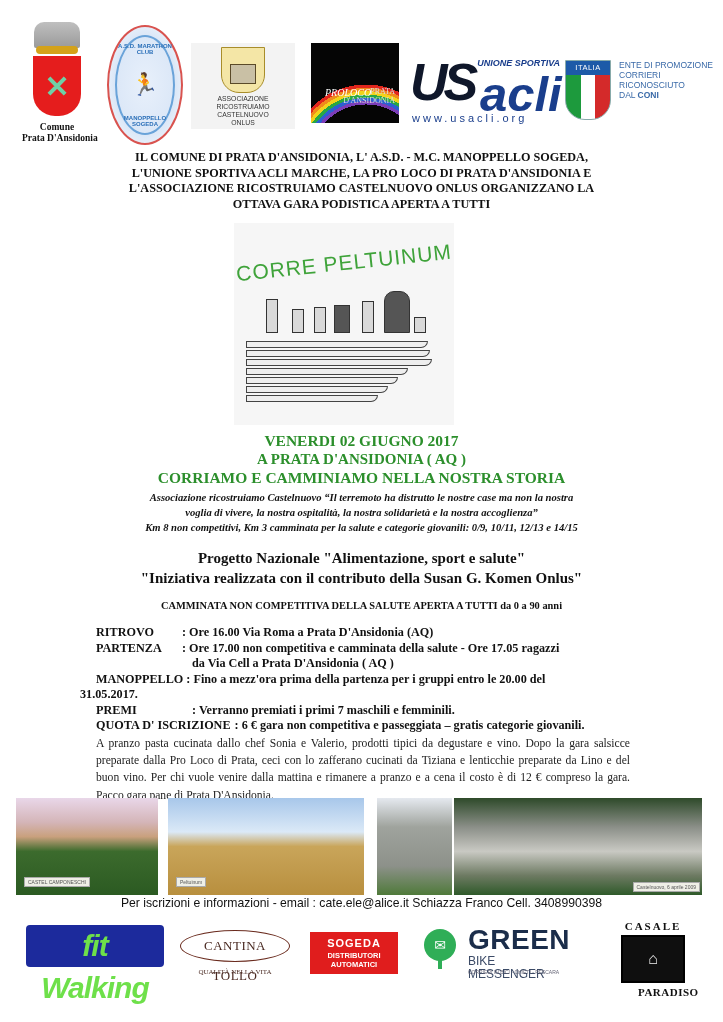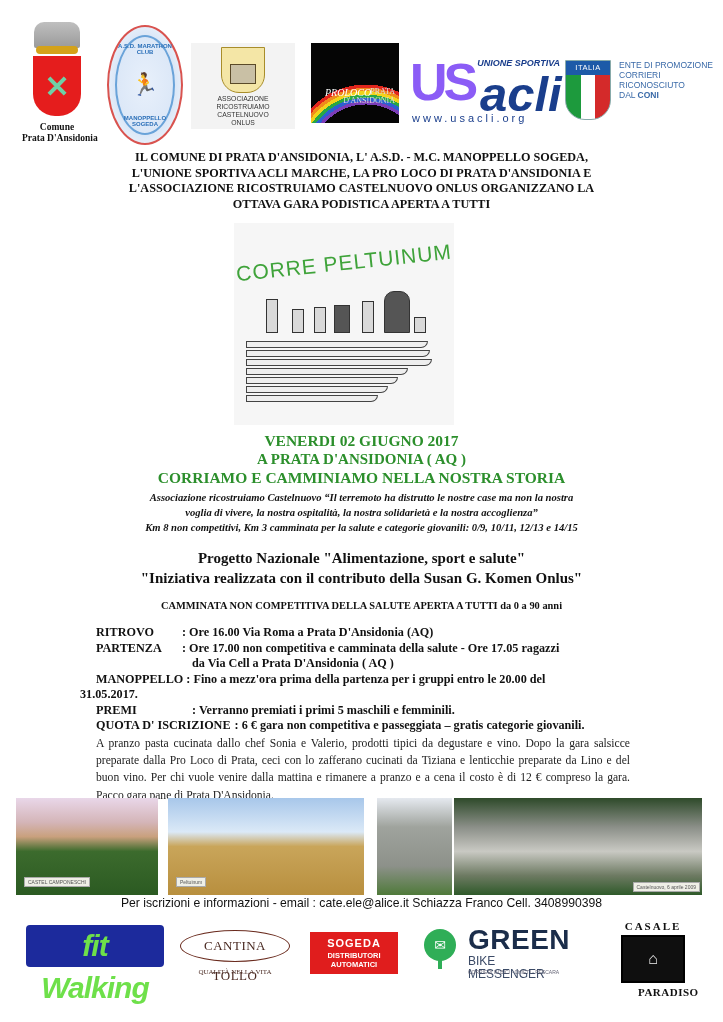--- a/index.html
+++ b/index.html
@@ -22,21 +22,21 @@
   .assoc-text { font-size: 6.8px; line-height: 8px; color: #333; }
 
   .logo-proloco { left: 311px; top: 43px; width: 88px; height: 80px; background: #050505; overflow: hidden; }
   .rainbow { position: absolute; left: -10px; top: 18px; width: 130px; height: 90px; border-radius: 65px 65px 0 0; border-top: 9px solid transparent; background:
       radial-gradient(circle at 50% 100%, transparent 50%, #7a3db8 50%, #7a3db8 53%, #2b61d1 53%, #2b61d1 56%, #28a745 56%, #28a745 59%, #f2d21b 59%, #f2d21b 62%, #f08a1c 62%, #f08a1c 65%, #e0261d 65%, #e0261d 68%, transparent 68%); }
   .proloco-text { position: absolute; right: 4px; bottom: 18px; color: #ddd; font-size: 8px; text-align: right; line-height: 9px; }
   .proloco-word { position: absolute; left: 14px; top: 44px; color: #fff; font-style: italic; font-size: 10px; }
 
   .logo-usacli { left: 410px; top: 52px; width: 150px; height: 78px; font-family: "Liberation Sans", sans-serif; }
   .us-top { position: absolute; right: 0; top: 6px; font-size: 9px; font-weight: bold; font-style: italic; color: #1a3e8c; }
-  .us-big { position: absolute; left: 0; top: 0; font-size: 52px; font-weight: bold; color: #8b5cf6; letter-spacing: -4px; line-height: 60px; }
+  .us-big { position: absolute; left: 0; top: 0; font-size: 52px; font-weight: bold; font-style: italic; color: #0f172a; letter-spacing: -4px; line-height: 60px; }
   .us-acli { position: absolute; left: 70px; top: 22px; font-size: 49px; font-weight: bold; font-style: italic; color: #1a3e8c; line-height: 40px; }
   .us-url { position: absolute; left: 2px; top: 60px; font-size: 11px; letter-spacing: 3px; color: #1a3e8c; }
 
   .logo-coni { left: 565px; top: 58px; width: 150px; height: 62px; font-family: "Liberation Sans", sans-serif; }
   .coni-shield { position: absolute; left: 0; top: 2px; width: 44px; height: 58px; border: 1px solid #8aa; border-radius: 0 0 20px 20px; overflow: hidden; background: linear-gradient(90deg, #1d9a3d 0 33%, #ffffff 33% 66%, #d42a2a 66%); }
   .coni-band { position: absolute; left: 0; right: 0; top: 0; height: 14px; background: #1d5aa8; color: #fff; font-size: 7.5px; text-align: center; line-height: 14px; letter-spacing: 0.5px; }
   .coni-text { position: absolute; left: 54px; top: 2px; font-size: 8.5px; line-height: 10px; color: #3a6aa8; }
   .coni-text b { font-weight: bold; }
 
   
@@ -221,21 +221,21 @@
   </div>
   <div class="row">
     <span class="k" style="padding-left:10px;">MANOPPELLO</span>
     <span style="padding-left:3px;">: Fino a mezz'ora prima della partenza per i gruppi entro le 20.00 del</span>
   </div>
   <div class="row date-line">
     <span>31.05.2017.</span>
   </div>
   <div class="row">
     <span class="k" style="width:96px;padding-left:10px;">PREMI</span>
-    <span>: Verranno premiati i primi 5  maschili e femminili.</span>
+    <span>: Verranno premiati i primi 7  maschili e femminili.</span>
   </div>
   <div class="row">
     <span class="k" style="padding-left:10px;padding-right:4px;">QUOTA D' ISCRIZIONE</span>
     <span>: 6 € gara non competitiva e passeggiata – gratis categorie giovanili.</span>
   </div>
 </div>
 
 <div class="abs prose">A pranzo pasta cucinata dallo chef Sonia e Valerio,  prodotti tipici da degustare e vino. Dopo la gara salsicce preparate dalla Pro Loco di Prata, ceci con lo zafferano cucinati da Tiziana e lenticchie preparate da Lino e del buon vino. Per chi vuole venire dalla mattina e rimanere a pranzo e a cena il costo è di 12 € compreso la gara. Pacco gara pane di Prata D'Ansidonia.</div>
 
 <div class="photo ph1">

